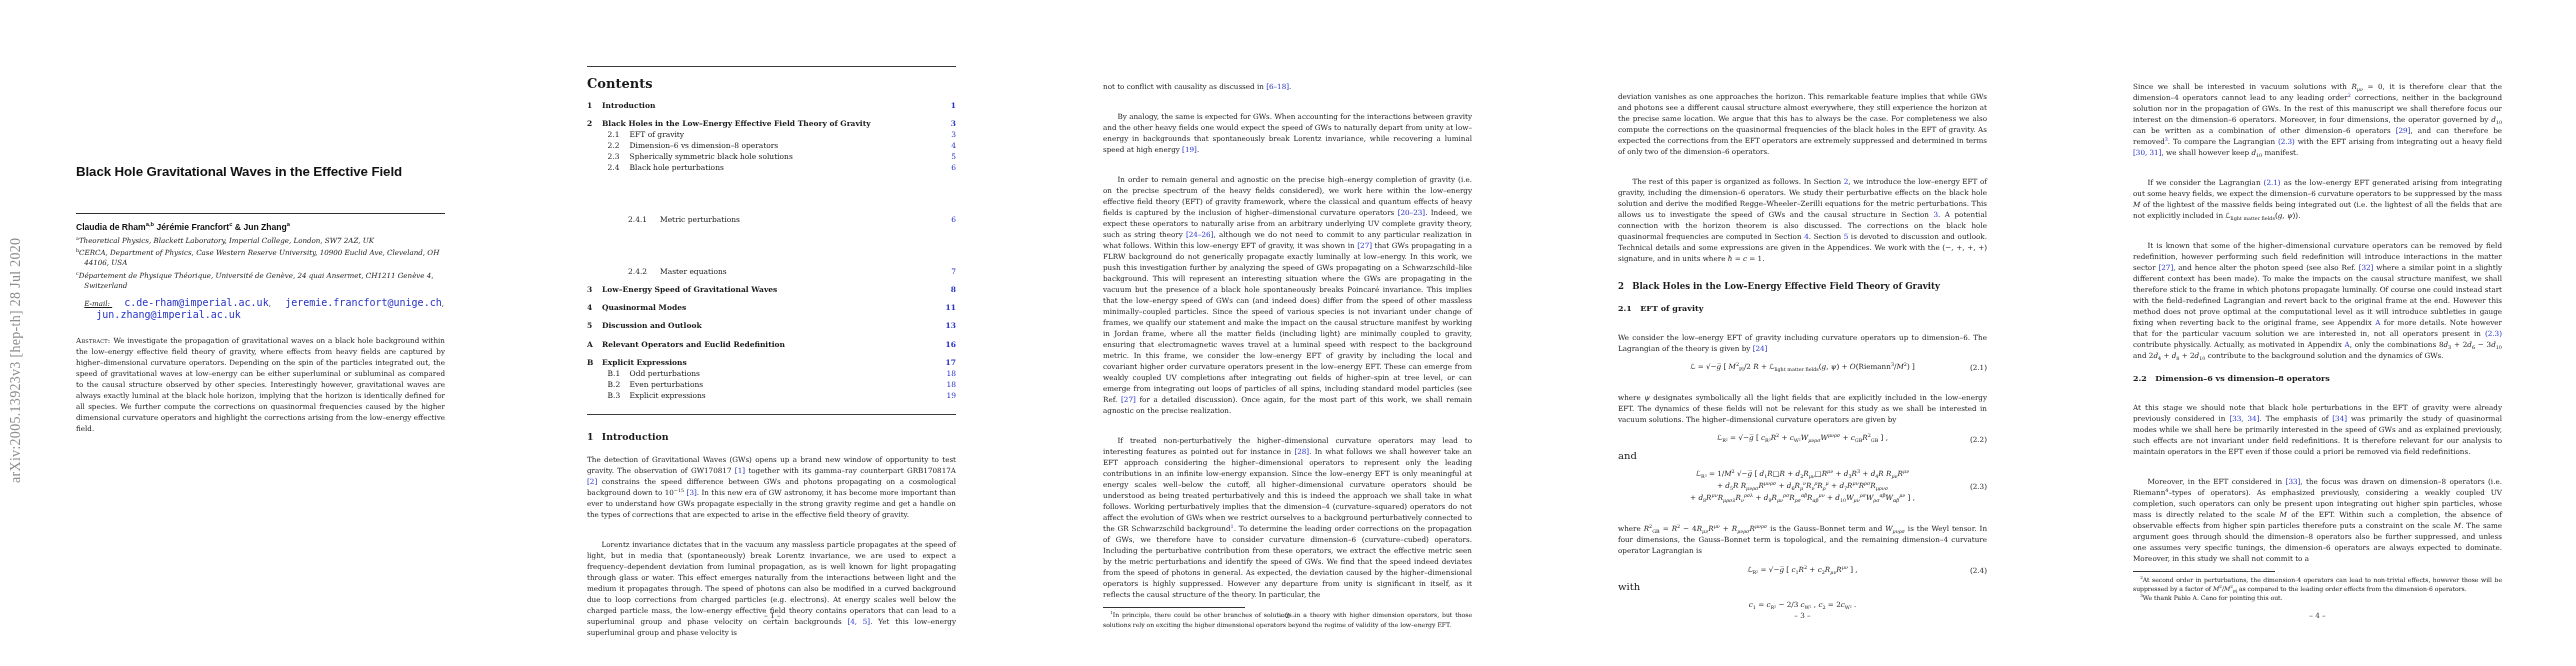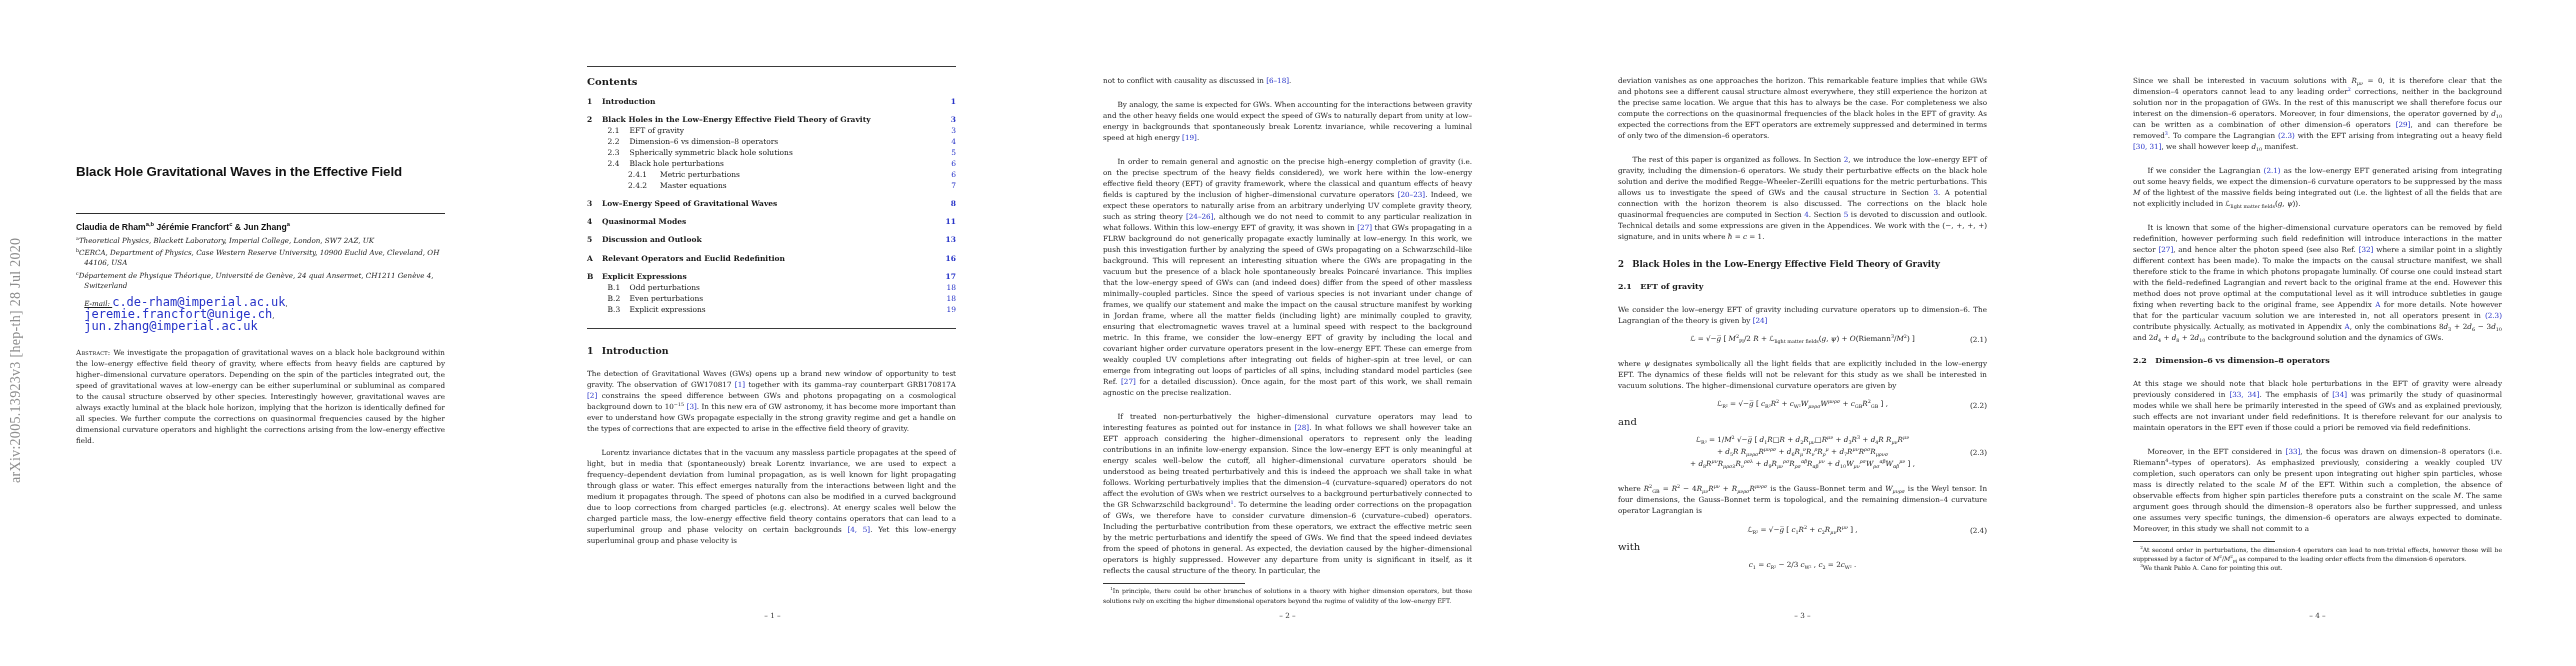--- a/index.html
+++ b/index.html
@@ -3,21 +3,21 @@
 <meta charset="utf-8">
 <style>
   :root{ --link:#2733c8; --ink:#1b1b1b; --rule:#3a3a3a; }
   html,body{margin:0;padding:0;}
   body{width:2576px;height:667px;background:#ffffff;position:relative;overflow:hidden;
        font-family:"DejaVu Serif","Liberation Serif",serif;color:var(--ink);}
   .col{position:absolute;width:369px;}
   #p1{left:76px;top:0;height:667px;}
   #p2{left:587px;top:66px;}
   #p3{left:1103px;top:62px;}
-  #p4{left:1618px;top:62px;}
+  #p4{left:1618px;top:72px;}
   #p5{left:2133px;top:62px;}
 
   
   .watermark{position:absolute;left:7.8px;top:183px;height:300px;white-space:nowrap;
     writing-mode:vertical-rl;transform:rotate(180deg);
     font-family:"Liberation Serif","DejaVu Serif",serif;
     font-size:14px;color:#8e8e8e;letter-spacing:0.3px;}
 
   
   .ptitle{font-family:"Liberation Sans","DejaVu Sans",sans-serif;font-weight:bold;
@@ -28,56 +28,56 @@
   .affils{margin-top:3.9px;}
   .affil{font-size:7.1px;font-style:italic;line-height:10.3px;margin-top:2.2px;
     padding-left:8.3px;text-indent:-8.3px;}
   .email{font-size:7.1px;line-height:11px;margin-top:5px;padding-left:8.3px;}
   .abstract{font-size:7.2px;line-height:11px;text-align:justify;margin-top:14.5px;}
 
   
   .rule{border-top:1.2px solid var(--rule);}
   .midrule{border-top:1.2px solid var(--rule);margin-top:13.3px;}
   .fnrule{width:142px;border-top:0.8px solid #333;margin-top:6.7px;margin-bottom:2.8px;}
-  .toch{font-weight:bold;font-size:10px;margin-top:9.4px;}
+  .toch{font-weight:bold;font-size:13px;margin-top:9.4px;}
   .toc{margin-top:8.3px;font-size:7.5px;}
   .tocrow{display:flex;line-height:11px;}
   .tocrow.tb{font-weight:bold;margin-top:7.2px;}
   .tocrow.lvl1{padding-left:20.6px;}
-  .tocrow.lvl2{padding-left:41px;}
+  .tocrow.lvl2{padding-left:41px;margin-top:41px;}
   .tnum{min-width:15px;}
   .lvl1 .tnum{min-width:22px;}
   .lvl2 .tnum{min-width:32px;}
   .tttl{flex:1;}
   .tpg{color:var(--link);margin-left:4.4px;}
   .h{font-weight:bold;}
   .h1{font-size:9.4px;margin-top:15.6px;}
   .h2{font-size:8.6px;margin-top:16.7px;}
   .h3{font-size:8px;margin-top:12.2px;}
   .h .hnum{margin-right:8.3px;}
   .para{font-size:7.2px;line-height:11px;text-align:justify;}
-  .col > .para{margin-top:13px;}
+  .col > .para{margin-top:19px;}
   #p2 .h1 + .para{margin-top:12.2px;}
   .para.ind{text-indent:14.5px;}
   .plain{font-size:10px;line-height:11px;margin-top:5px;}
   .eq{position:relative;margin-top:7.2px;margin-bottom:2.8px;font-size:7.2px;}
   .eqlines{text-align:center;}
   .eqline{line-height:12.2px;}
   .eqlabel{position:absolute;right:0;top:50%;transform:translateY(-50%);}
   .fnline{font-size:6.1px;line-height:9.2px;text-align:justify;text-indent:7.2px;}
 
   
   .s-c{color:var(--link);}
   .s-sup{font-size:68%;vertical-align:super;line-height:0;}
   .s-sub{font-size:68%;vertical-align:sub;line-height:0;}
   .s-m{font-style:italic;font-family:"DejaVu Serif","DejaVu Sans",serif;}
   .s-i{font-style:italic;text-decoration:underline;}
   .s-r{font-style:normal;}
   .s-sc{font-variant:small-caps;letter-spacing:0.2px;}
-  .s-mono{font-family:"DejaVu Sans Mono","Liberation Mono",monospace;font-size:12px;}
+  .s-mono{font-family:"DejaVu Sans Mono","Liberation Mono",monospace;font-size:10px;margin-left:12px;}
 
   .pfoot{position:absolute;top:611px;width:67px;text-align:center;font-size:7.2px;color:#2d2d2d;}
   #f1{left:739px;} #f2{left:1254px;} #f3{left:1769px;} #f4{left:2284px;}
 </style>
 </head>
 <body>
 
 <div class="watermark">arXiv:2005.13923v3  [hep-th]  28 Jul 2020</div>
 
 <div class="col" id="p1">

